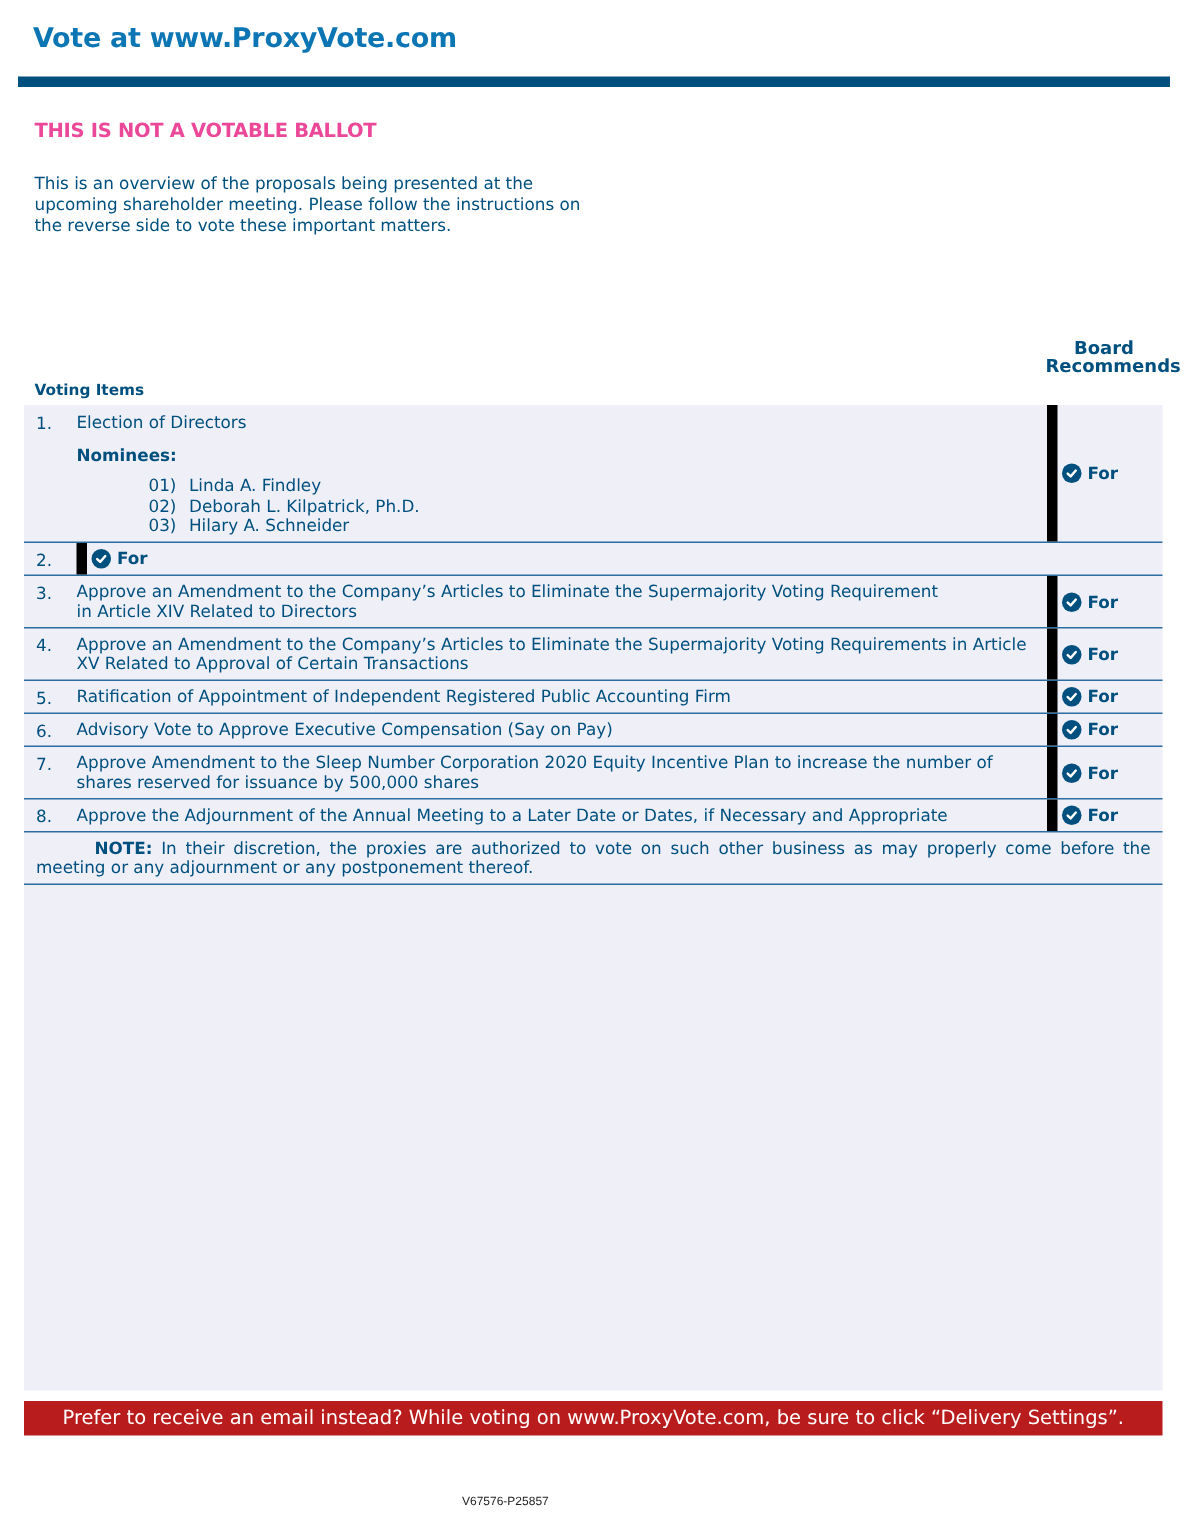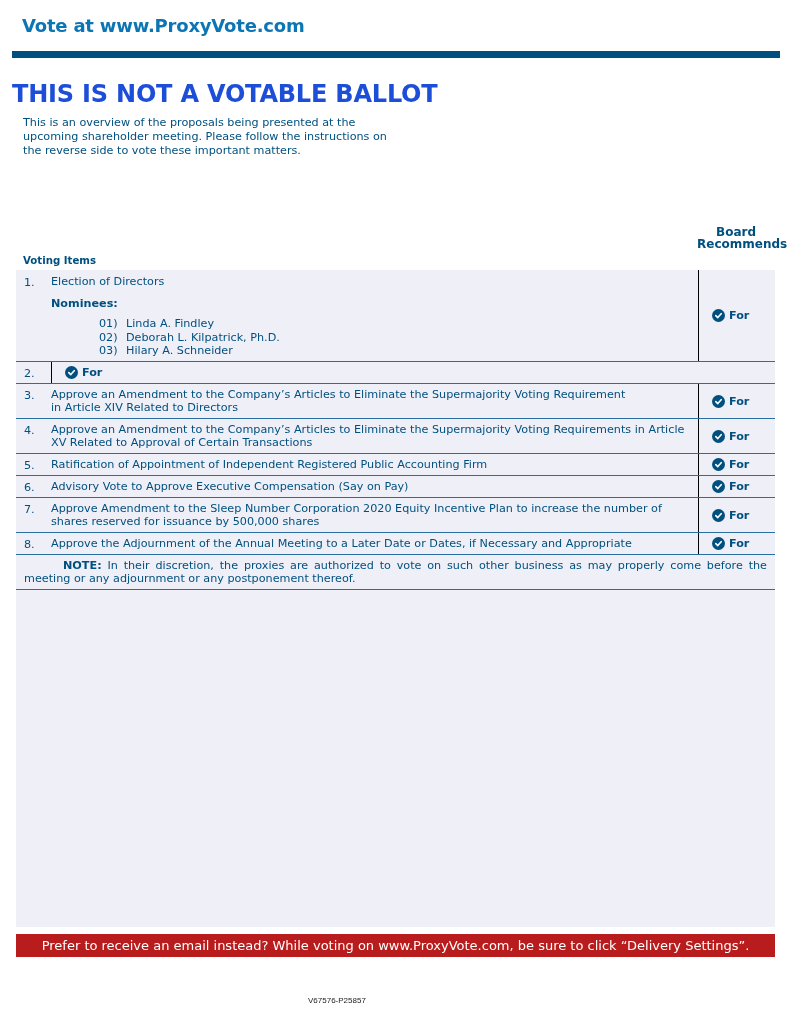--- a/index.html
+++ b/index.html
@@ -2,31 +2,31 @@
 <html><head>
 <meta charset="utf-8">
 <style>
   * { box-sizing: border-box; margin: 0; padding: 0; }
   html, body { width: 791px; height: 1024px; background: #ffffff; }
   body { position: relative; font-family: "DejaVu Sans", "Liberation Sans", sans-serif; color: #00507f; overflow: hidden; }
 
   .vote-header { position: absolute; left: 22px; top: 15px; font-size: 18px; font-weight: bold; color: #0c75b4; letter-spacing: -0.2px; font-family: "DejaVu Sans", sans-serif; }
   .top-rule { position: absolute; left: 12px; top: 51px; width: 768px; height: 7px; background: #00507f; }
 
-  .title { position: absolute; left: 12px; top: 80px; font-size: 24px; font-weight: bold; color: #1d4ed8; letter-spacing: -0.2px; }
+  .title { position: absolute; left: 23px; top: 80px; font-size: 13px; font-weight: bold; color: #ec4899; letter-spacing: -0.2px; }
   .intro { position: absolute; left: 23px; top: 116px; width: 380px; font-size: 11.2px; line-height: 14px; color: #00507f; }
 
   .col-head-left { position: absolute; left: 23px; top: 255px; font-size: 10.2px; font-weight: bold; color: #00507f; }
   .col-head-right { position: absolute; left: 697px; top: 226px; width: 78px; font-size: 12px; font-weight: bold; color: #00507f; text-align: center; line-height: 12px; }
 
   .table { position: absolute; left: 16px; top: 270px; width: 759px; background: #efeff8; }
   .row { display: flex; border-bottom: 1px solid #2a6ea1; }
   .row .num { width: 35px; padding-left: 8px; font-size: 11.2px; color: #00507f; }
   .row .text { width: 647px; font-size: 11.2px; color: #00507f; line-height: 12.5px; }
-  .row .rec { width: 77px; border-left: 1px solid #000000; display: flex; align-items: center; padding-left: 13px; font-size: 11.2px; font-weight: bold; color: #00507f; }
+  .row .rec { width: 77px; border-left: 7px solid #000000; display: flex; align-items: center; padding-left: 3px; font-size: 11.2px; font-weight: bold; color: #00507f; }
   .rec .check { width: 13px; height: 13px; border-radius: 50%; background: #00507f; margin-right: 4px; display: inline-flex; align-items: center; justify-content: center; }
   .rec .check svg { width: 9px; height: 9px; }
 
   .r1 { height: 92px; }
   .r1 .left { display: flex; width: 682px; padding-top: 6px; }
   .nom-head { font-weight: bold; margin-top: 9px; margin-bottom: 7px; }
   .nom-list div { line-height: 13.5px; margin-left: 48px; }
   .nom-list .n { display: inline-block; width: 27px; }
 
   .single { height: 22px; align-items: stretch; }

